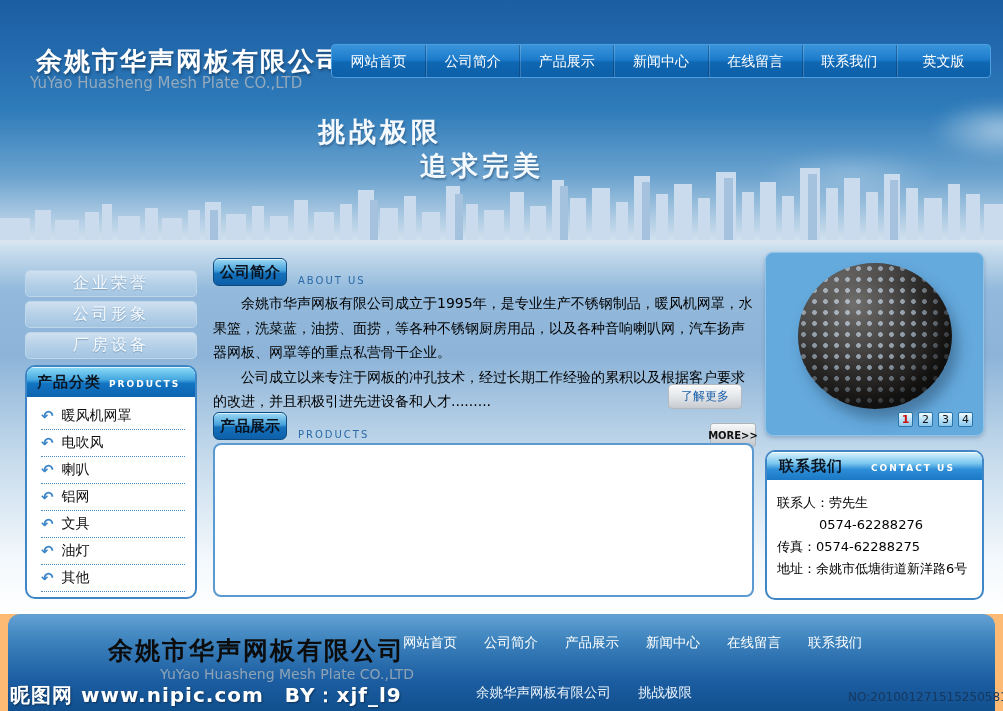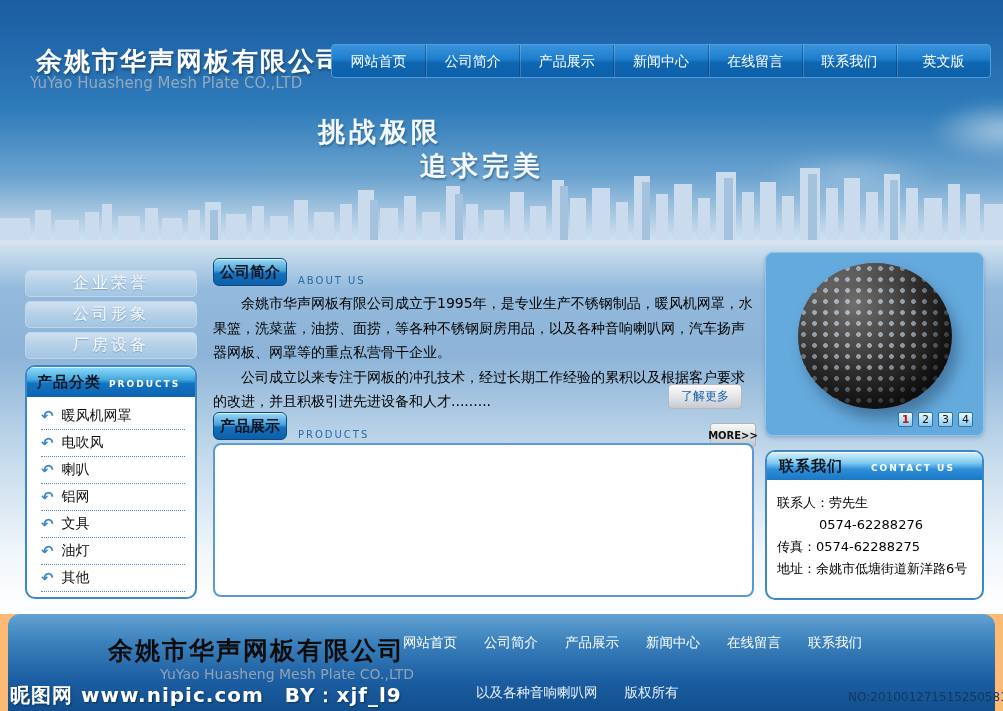--- a/index.html
+++ b/index.html
@@ -280,17 +280,17 @@
 
     <div class="f-nav">
       <div class="f-nav-item">网站首页</div>
       <div class="f-nav-item">公司简介</div>
       <div class="f-nav-item">产品展示</div>
       <div class="f-nav-item">新闻中心</div>
       <div class="f-nav-item">在线留言</div>
       <div class="f-nav-item">联系我们</div>
     </div>
 
-    <div class="f-copy">以及各种音响喇叭网　　版权所有</div>
+    <div class="f-copy">余姚华声网板有限公司　　挑战极限</div>
     <div class="f-serial">NO:20100127151525058184</div>
   </div>
 
 </div>
 
 </body></html>

